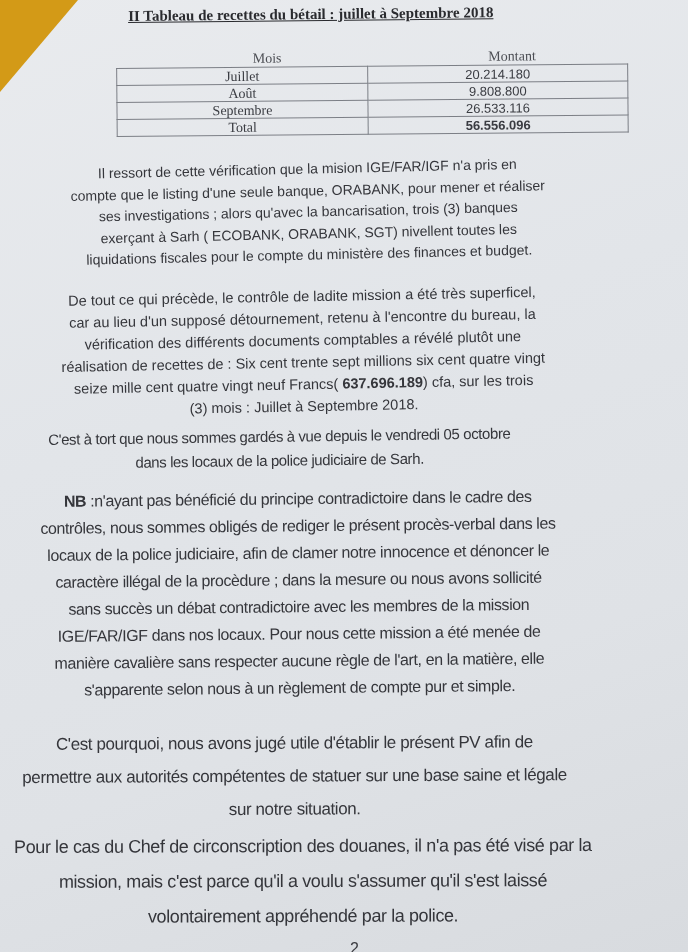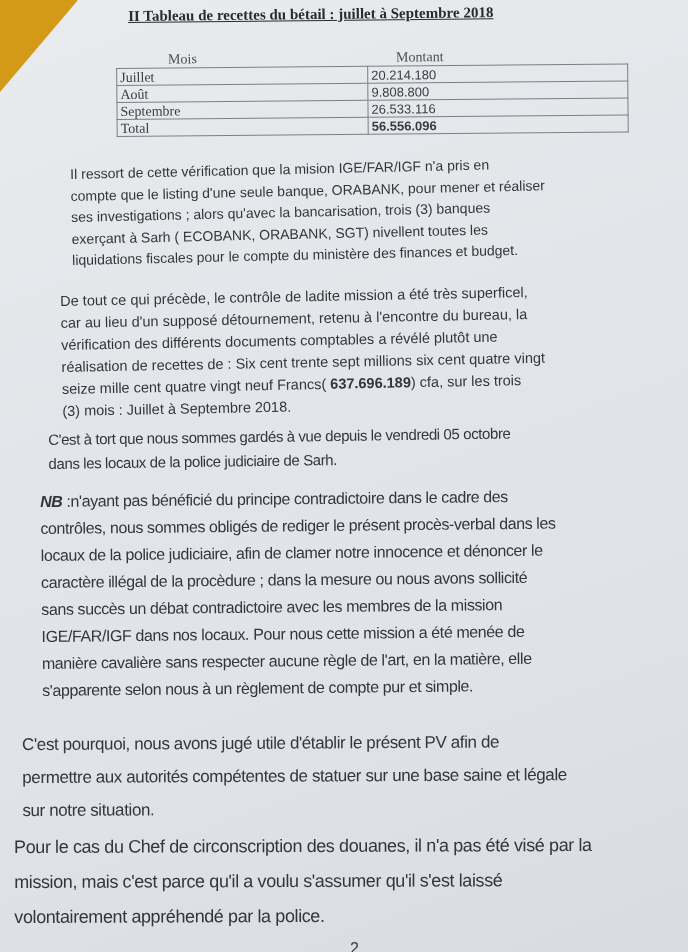--- a/index.html
+++ b/index.html
@@ -23,20 +23,21 @@
       height: 0;
       border-top: 92px solid #d39a17;
       border-right: 78px solid transparent;
     }
     .page {
       position: absolute;
       left: 0;
       top: 0;
       width: 688px;
       height: 677px;
+      text-align: center;
     }
     .title {
       position: absolute;
       left: 128px;
       top: 8px;
       font-size: 15px;
       font-weight: bold;
       text-decoration: underline;
       color: #2a2b2f;
       transform: rotate(-0.6deg);
@@ -84,21 +85,21 @@
     }
     .para .line { display: block; }
     .p1 { left: 70px; top: 164px; font-size: 14px; line-height: 21.5px; transform: rotate(-1.3deg); transform-origin: left top; }
     .p2 { left: 60px; top: 290px; font-size: 14.5px; line-height: 22px; transform: rotate(-1.1deg); transform-origin: left top; }
     .p3 { left: 48px; top: 428px; font-size: 15px; line-height: 24px; transform: rotate(-0.8deg); transform-origin: left top; }
     .p4 { left: 40px; top: 488px; font-size: 16px; line-height: 27px; transform: rotate(-0.6deg); transform-origin: left top; }
     .p5 { left: 22px; top: 728px; font-size: 17px; line-height: 33px; transform: rotate(-0.3deg); transform-origin: left top; }
     .p6 { left: 14px; top: 830px; font-size: 18px; line-height: 35px; transform: rotate(-0.2deg); transform-origin: left top; }
     .condensed { letter-spacing: -0.4px; }
     .strong { font-weight: bold; }
-    .italic-b { font-weight: bold; font-style: italic; }
+    .italic-b { font-weight: bold; }
     .page-number {
       position: absolute;
       left: 350px;
       top: 940px;
       font-family: "Liberation Sans", "DejaVu Sans", sans-serif;
       font-size: 16px;
       color: #3a3b40;
     }
   </style>
 </head>

